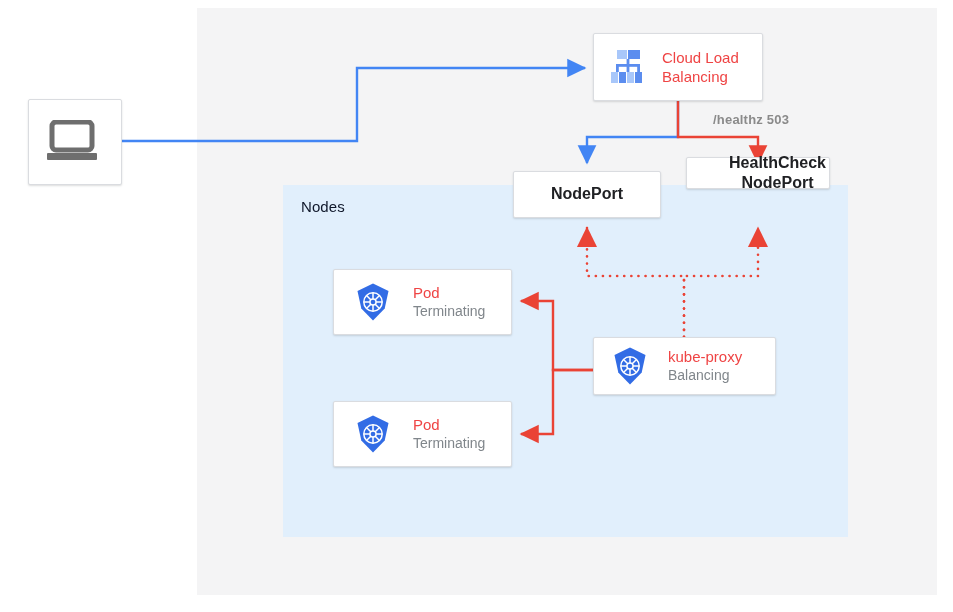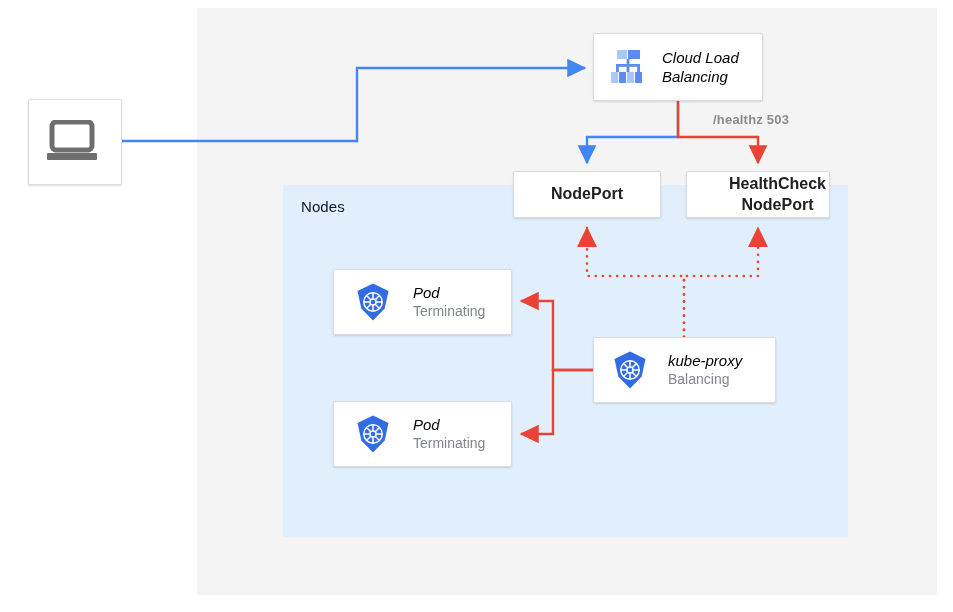--- a/index.html
+++ b/index.html
@@ -55,38 +55,38 @@
     display: flex;
     align-items: center;
     justify-content: center;
   }
   .card-text {
     display: flex;
     flex-direction: column;
     justify-content: center;
     line-height: 1.28;
   }
-  .title-reg { font-size: 15px; color: #000000; font-style: italic; }
+  .title-reg { font-size: 15px; color: #ef4444; }
   .title-sub { font-size: 14px; color: #80868b; }
   .title-bold {
     font-size: 16px;
     font-weight: bold;
     color: #202124;
     text-align: center;
     width: 100%;
     line-height: 1.26;
   }
   
   #laptop-card   { left: 28px;  top: 99px;  width: 94px;  height: 86px; }
   #clb-card      { left: 593px; top: 33px;  width: 170px; height: 68px; }
   #nodeport-card { left: 513px; top: 171px; width: 148px; height: 47px; }
-  #hcnodeport-card { left: 686px; top: 171px; width: 144px; height: 47px; padding-left: 39px; }
+  #hcnodeport-card { left: 686px; top: 157px; width: 144px; height: 32px; padding-left: 39px; }
   #pod1-card     { left: 333px; top: 269px; width: 179px; height: 66px; }
   #pod2-card     { left: 333px; top: 401px; width: 179px; height: 66px; }
-  #kubeproxy-card{ left: 593px; top: 337px; width: 183px; height: 66px; }
+  #kubeproxy-card{ left: 593px; top: 337px; width: 183px; height: 58px; }
 
   #laptop-card .card-inner { justify-content: center; }
   #clb-card .card-icon     { margin-left: 14px; margin-right: 14px; }
   #pod1-card .card-icon, #pod2-card .card-icon { margin-left: 19px; margin-right: 20px; }
   #kubeproxy-card .card-icon { margin-left: 16px; margin-right: 18px; }
 
   .healthz-label {
     position: absolute;
     left: 713px; top: 112px;
     font-size: 13px;

